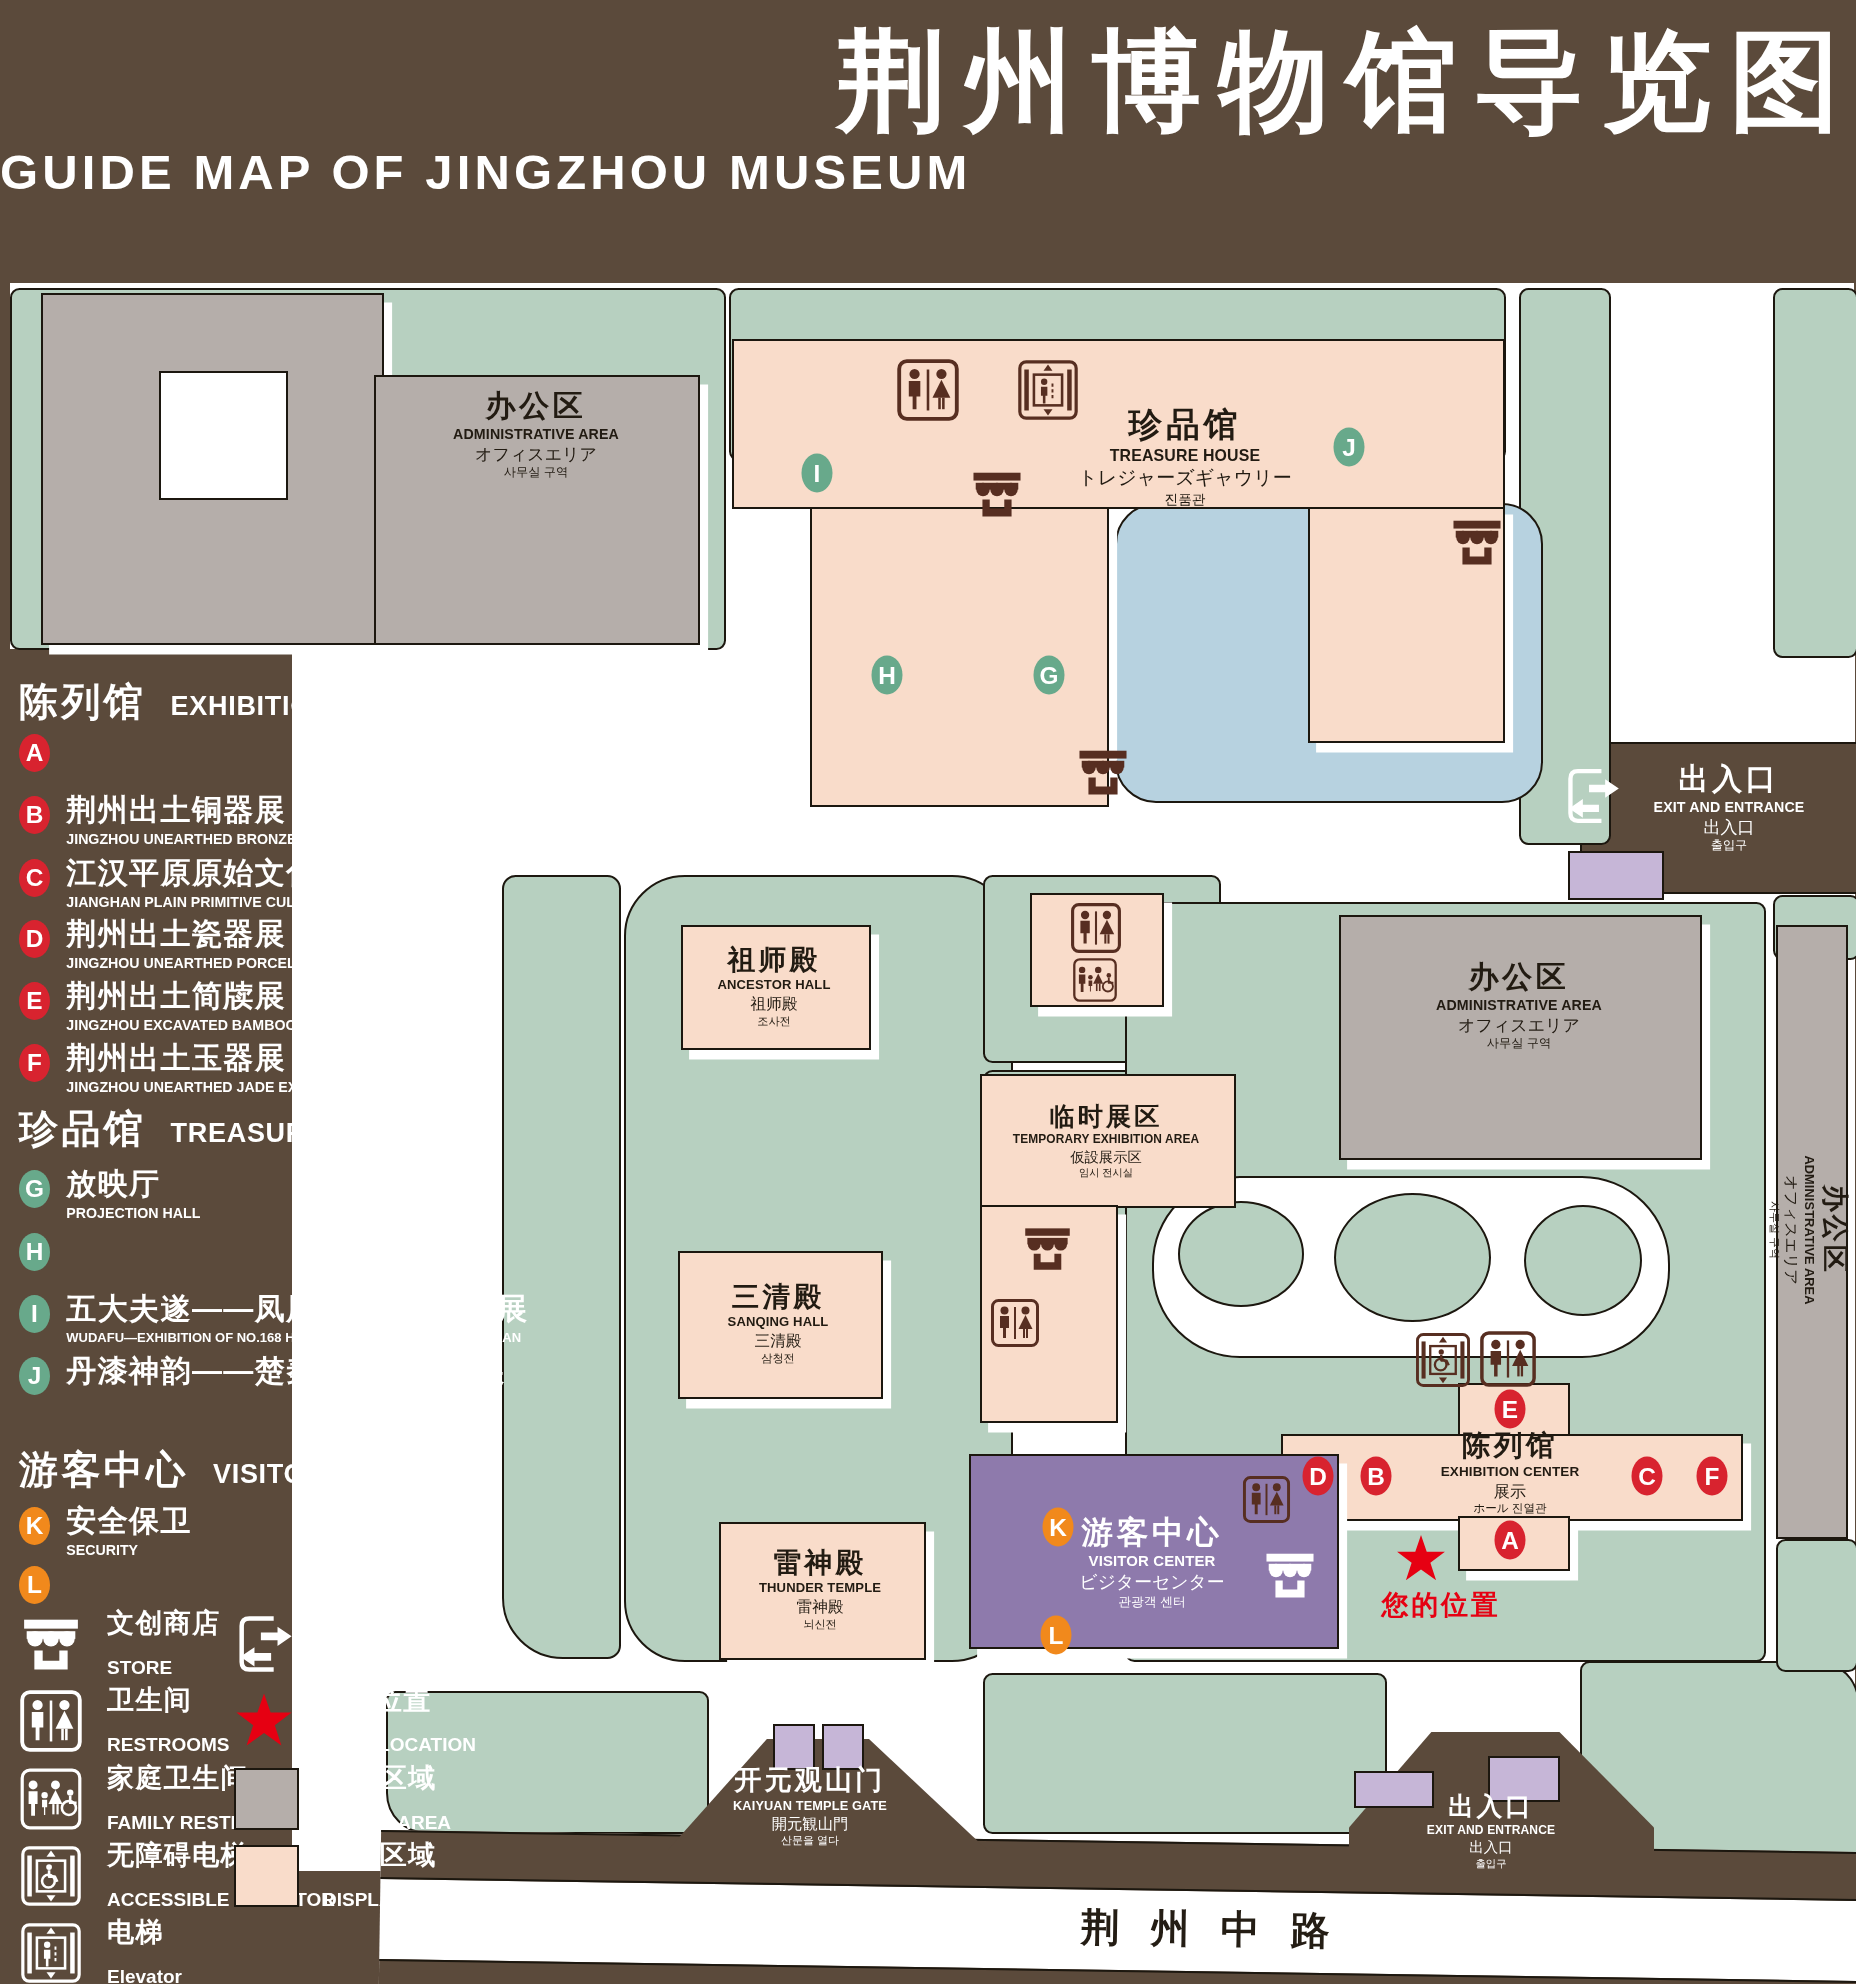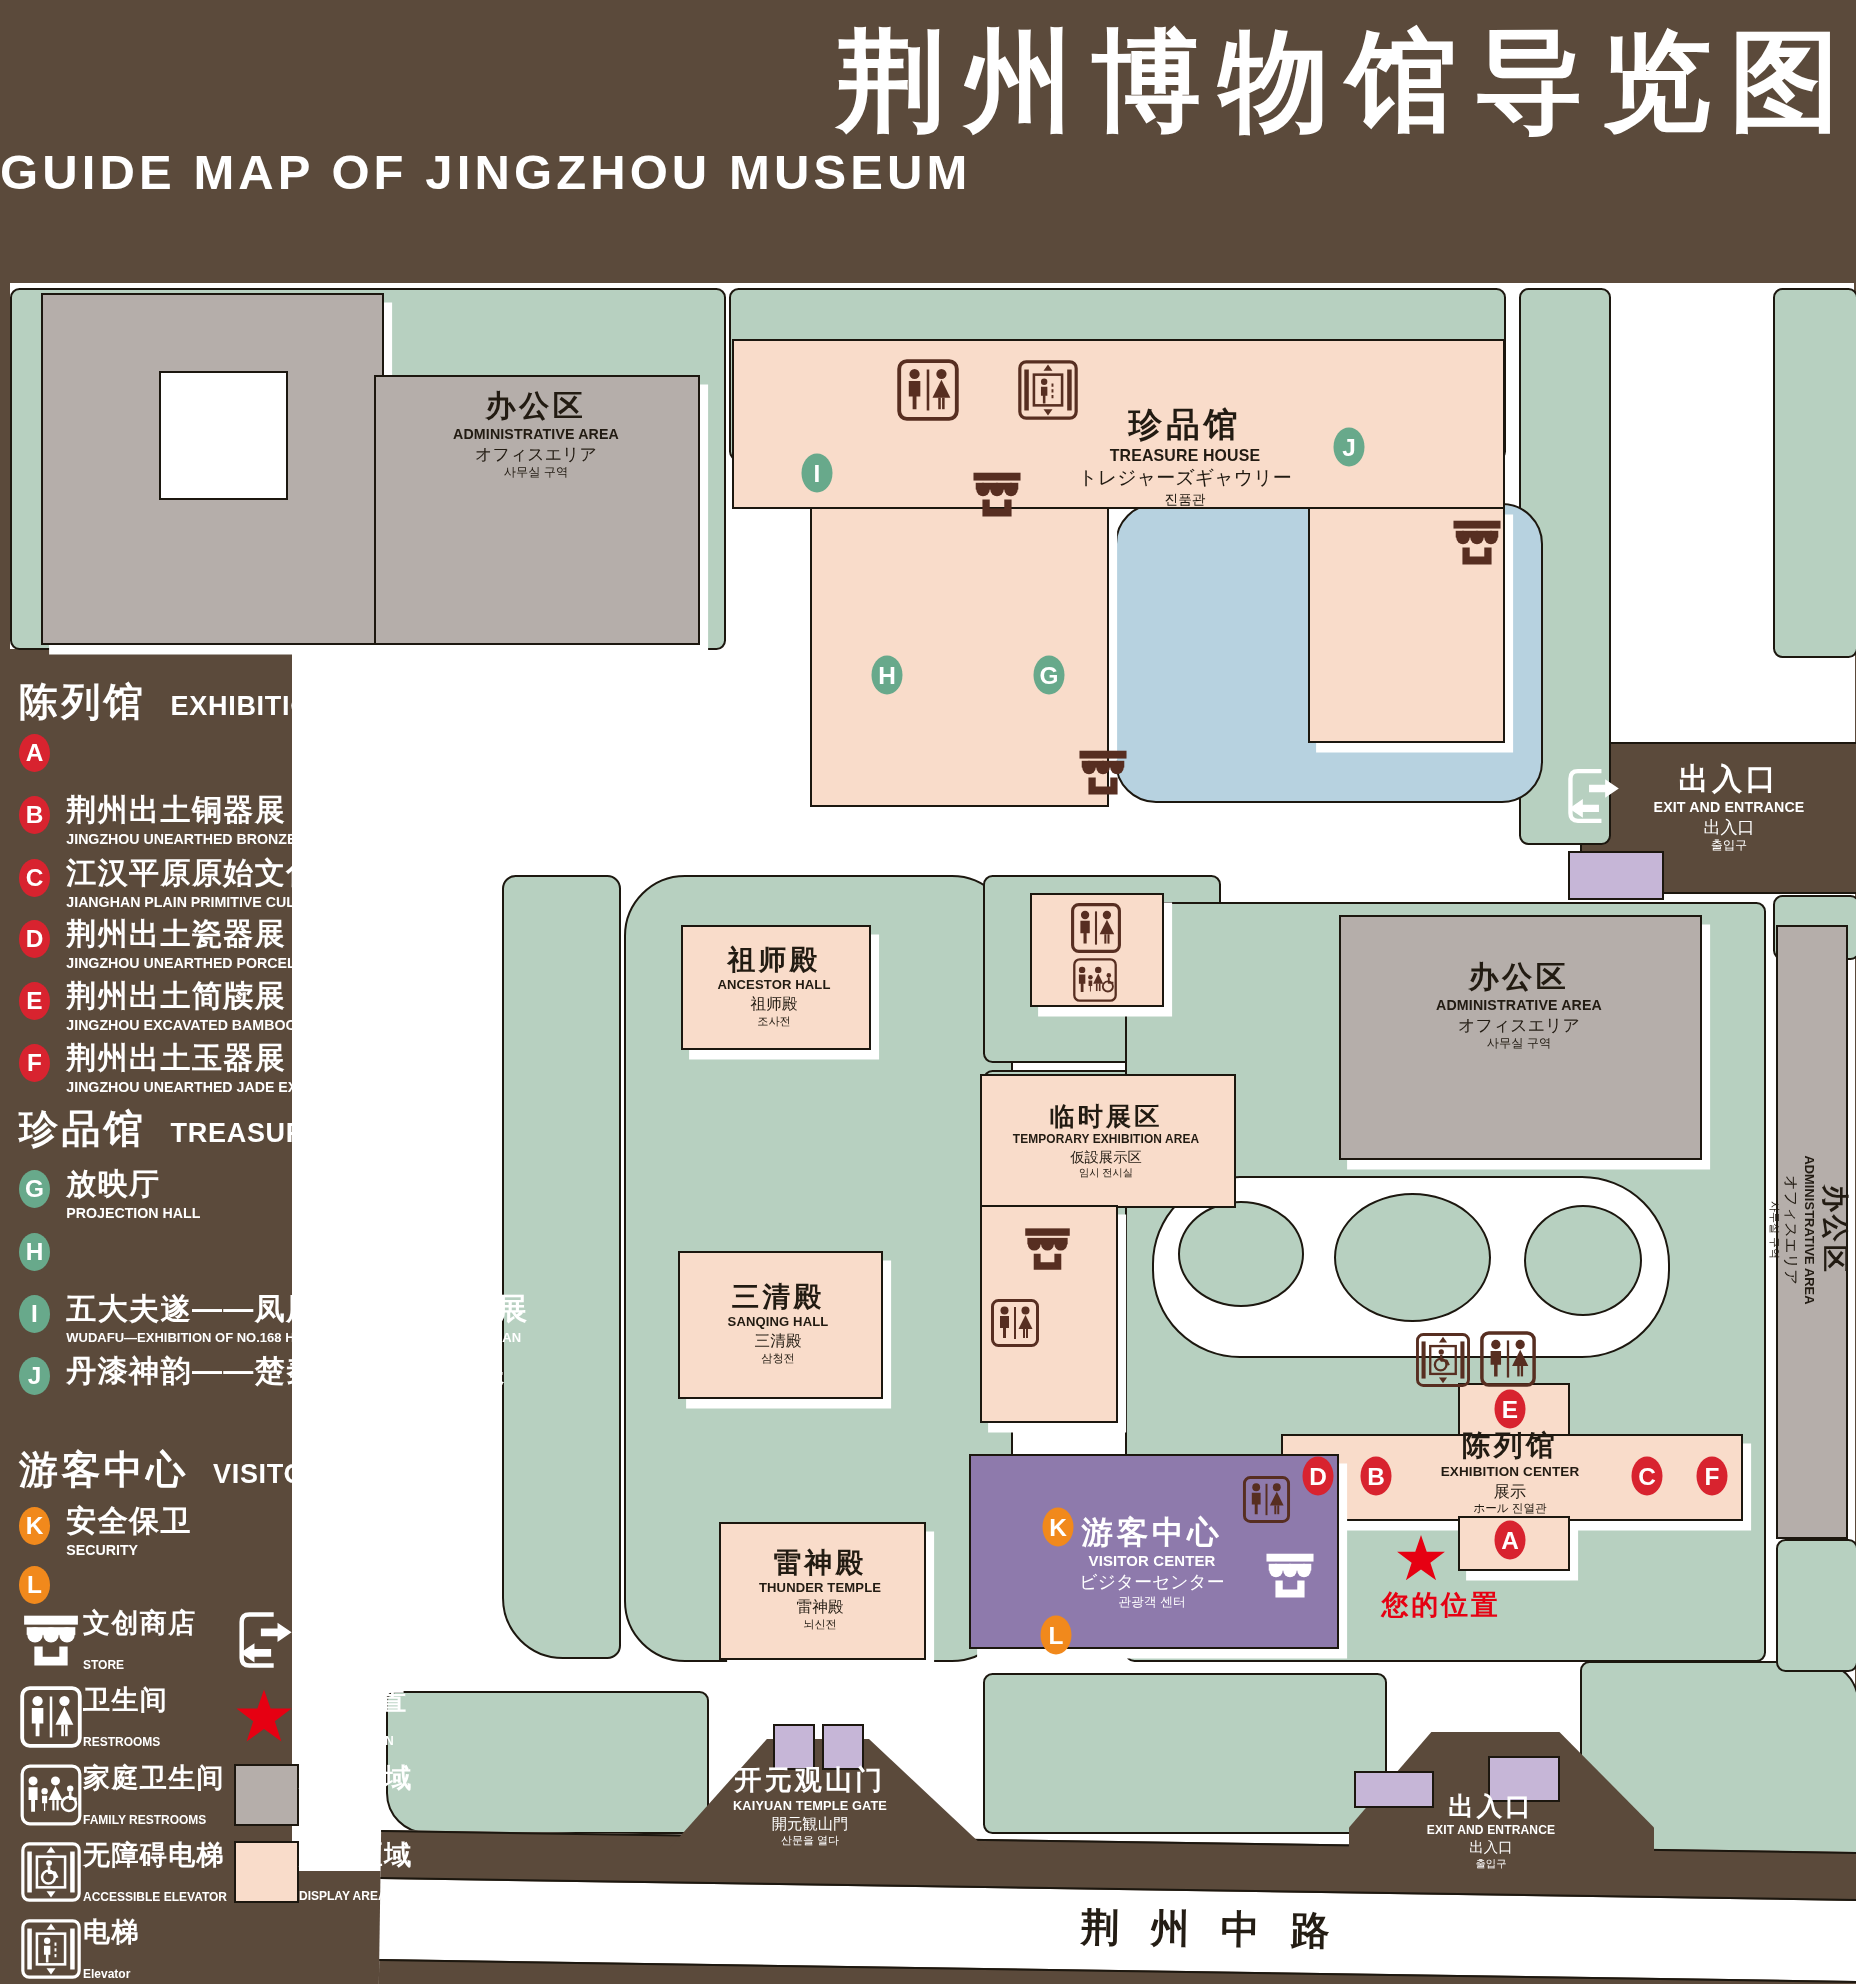--- a/index.html
+++ b/index.html
@@ -52,24 +52,24 @@
   .lg-h .en{font-size:27px;font-weight:bold;letter-spacing:0.7px}
   .lg-item{position:absolute;left:19px;width:464px;display:flex;align-items:flex-start;gap:16.3px;color:#fff}
   .lg-b{flex:0 0 auto;width:31px;height:38px;border-radius:50%;display:flex;align-items:center;
     justify-content:center;font-weight:bold;font-size:24.4px;color:#fff;margin-top:2.7px}
   .b-red{background:var(--red)} .b-green{background:var(--green)} .b-orange{background:var(--orange)}
   .lg-t{flex:1 1 auto;min-width:0}
   .lg-zh{display:block;font-size:30px;font-weight:bold;letter-spacing:1.4px;line-height:1.12;white-space:nowrap}
   .lg-en{display:block;font-size:14.2px;font-weight:bold;margin-top:4.7px;white-space:nowrap;letter-spacing:0}
   .lg-item.wrap .lg-en{white-space:normal;width:366px;line-height:1.3}
   .lg-fl{flex:0 0 auto;margin-left:auto;font-size:30px;font-weight:bold;margin-top:1.4px}
-  .lg-sym{position:absolute;display:flex;align-items:center;gap:0;color:#fff}
+  .lg-sym{position:absolute;display:flex;align-items:center;gap:24px;color:#fff}
   .lg-sym .ic{flex:0 0 auto;width:64px;height:64px}
   .lg-sym .sw{flex:0 0 auto;width:61px;height:58px;border:2px solid var(--line)}
-  .lg-sym .lg-zh{font-size:27px} .lg-sym .lg-en{font-size:12px;margin-top:19px}
+  .lg-sym .lg-zh{font-size:27px} .lg-sym .lg-en{font-size:19px;margin-top:19px}
 </style>
 </head>
 <body>
 
 <svg width="0" height="0" style="position:absolute" aria-hidden="true">
 <defs>
   <symbol id="sym-restroom" viewBox="0 0 100 100">
     <rect x="5" y="5" width="90" height="90" rx="12" fill="none" stroke="currentColor" stroke-width="6"></rect>
     <line x1="50" y1="18" x2="50" y2="82" stroke="currentColor" stroke-width="4"></line>
     <circle cx="29" cy="25" r="8" fill="currentColor"></circle>

